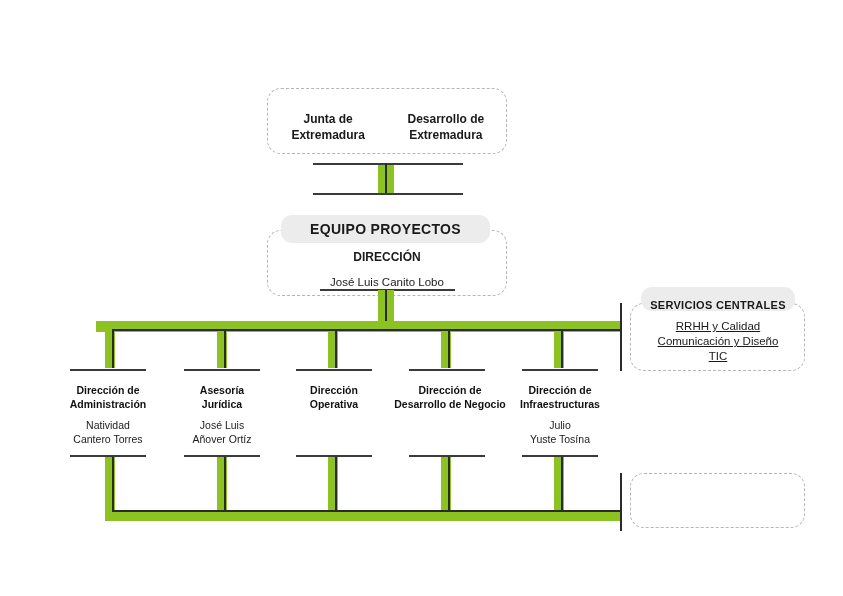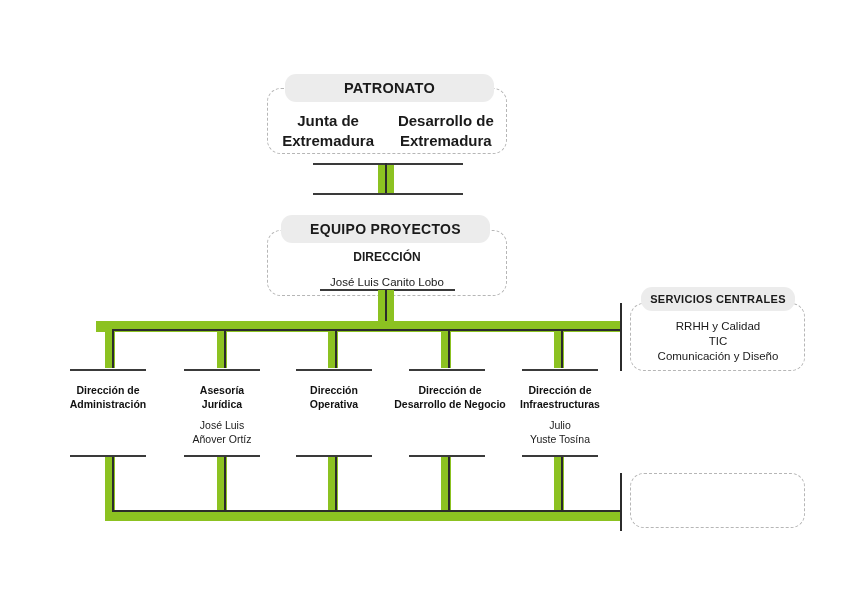--- a/index.html
+++ b/index.html
@@ -54,21 +54,21 @@
   }
 
   .two-col {
     position: absolute;
     display: flex;
     justify-content: space-between;
     text-align: center;
   }
   .two-col .col {
     font-weight: bold;
-    font-size: 15px;
+    font-size: 12px;
     line-height: 1.35;
     color: #1a1a1a;
     width: 46%;
   }
 
   
   .gbar {            
     position: absolute;
     background: #8CC221;
   }
@@ -121,32 +121,30 @@
     line-height: 1.35;
   }
   .sub-name {
     font-size: 11.5px;
     line-height: 1.4;
     margin-top: 9px;
   }
   .sc-line {
     font-size: 11.5px;
     line-height: 1.42;
+    text-decoration: underline;
   }
 </style>
 </head>
 <body>
 
 <div id="org-chart">
 
   <div class="panel" style="left:267px; top:88px; width:240px; height:66px;"></div>
 
-  <div class="panel-head" style="left:285px; top:74px; width:209px; height:28px;">
-    <span class="panel-head-label t-patronato">PATRONATO</span>
-  </div>
 
   <div class="two-col" style="left:278px; top:111px; width:218px;">
     <div class="col">
       <div>Junta de</div>
       <div>Extremadura</div>
     </div>
     <div class="col">
       <div>Desarrollo de</div>
       <div>Extremadura</div>
     </div>
@@ -191,20 +189,22 @@
 
   <div class="dept-rule" style="left:70px; top:369px; width:76px;"></div>
   <div class="dept-rule" style="left:184px; top:369px; width:76px;"></div>
   <div class="dept-rule" style="left:296px; top:369px; width:76px;"></div>
   <div class="dept-rule" style="left:409px; top:369px; width:76px;"></div>
   <div class="dept-rule" style="left:522px; top:369px; width:76px;"></div>
 
   <div class="dept" style="left:46px; top:384px;">
     <div class="dept-title">Dirección de
 Administración</div>
+    <div class="dept-name">Natividad
+Cantero Torres</div>
   </div>
 
   <div class="dept" style="left:160px; top:384px;">
     <div class="dept-title">Asesoría
 Jurídica</div>
     <div class="dept-name">José Luis
 Añover  Ortíz</div>
   </div>
 
   <div class="dept" style="left:272px; top:384px;">
@@ -243,26 +243,26 @@
   <div class="bline" style="left:335px; top:457px; width:1.6px; height:55px;"></div>
   <div class="bline" style="left:448px; top:457px; width:1.6px; height:55px;"></div>
   <div class="bline" style="left:561px; top:457px; width:1.6px; height:55px;"></div>
 
   <div class="bline" style="left:112px; top:510px; width:509px; height:1.6px;"></div>
 
   <div class="bline" style="left:620px; top:473px; width:2px; height:58px;"></div>
 
   <div class="panel" style="left:630px; top:303px; width:175px; height:68px;"></div>
 
-  <div class="panel-head" style="left:641px; top:287px; width:154px; height:24px;">
+  <div class="panel-head" style="left:641px; top:287px; width:154px; height:24px;align-items:flex-end;">
     <span class="panel-head-label t-servicios">SERVICIOS CENTRALES</span>
   </div>
 
   <div class="panel-body" style="left:634px; top:319px; width:168px;">
     <div class="row sc-line">RRHH y Calidad</div>
+    <div class="row sc-line">Comunicación y Diseño</div>
     <div class="row sc-line">TIC</div>
-    <div class="row sc-line">Comunicación y Diseño</div>
   </div>
 
   <div class="panel" style="left:630px; top:473px; width:175px; height:55px;"></div>
 
 
 </div>
 
 </body></html>

